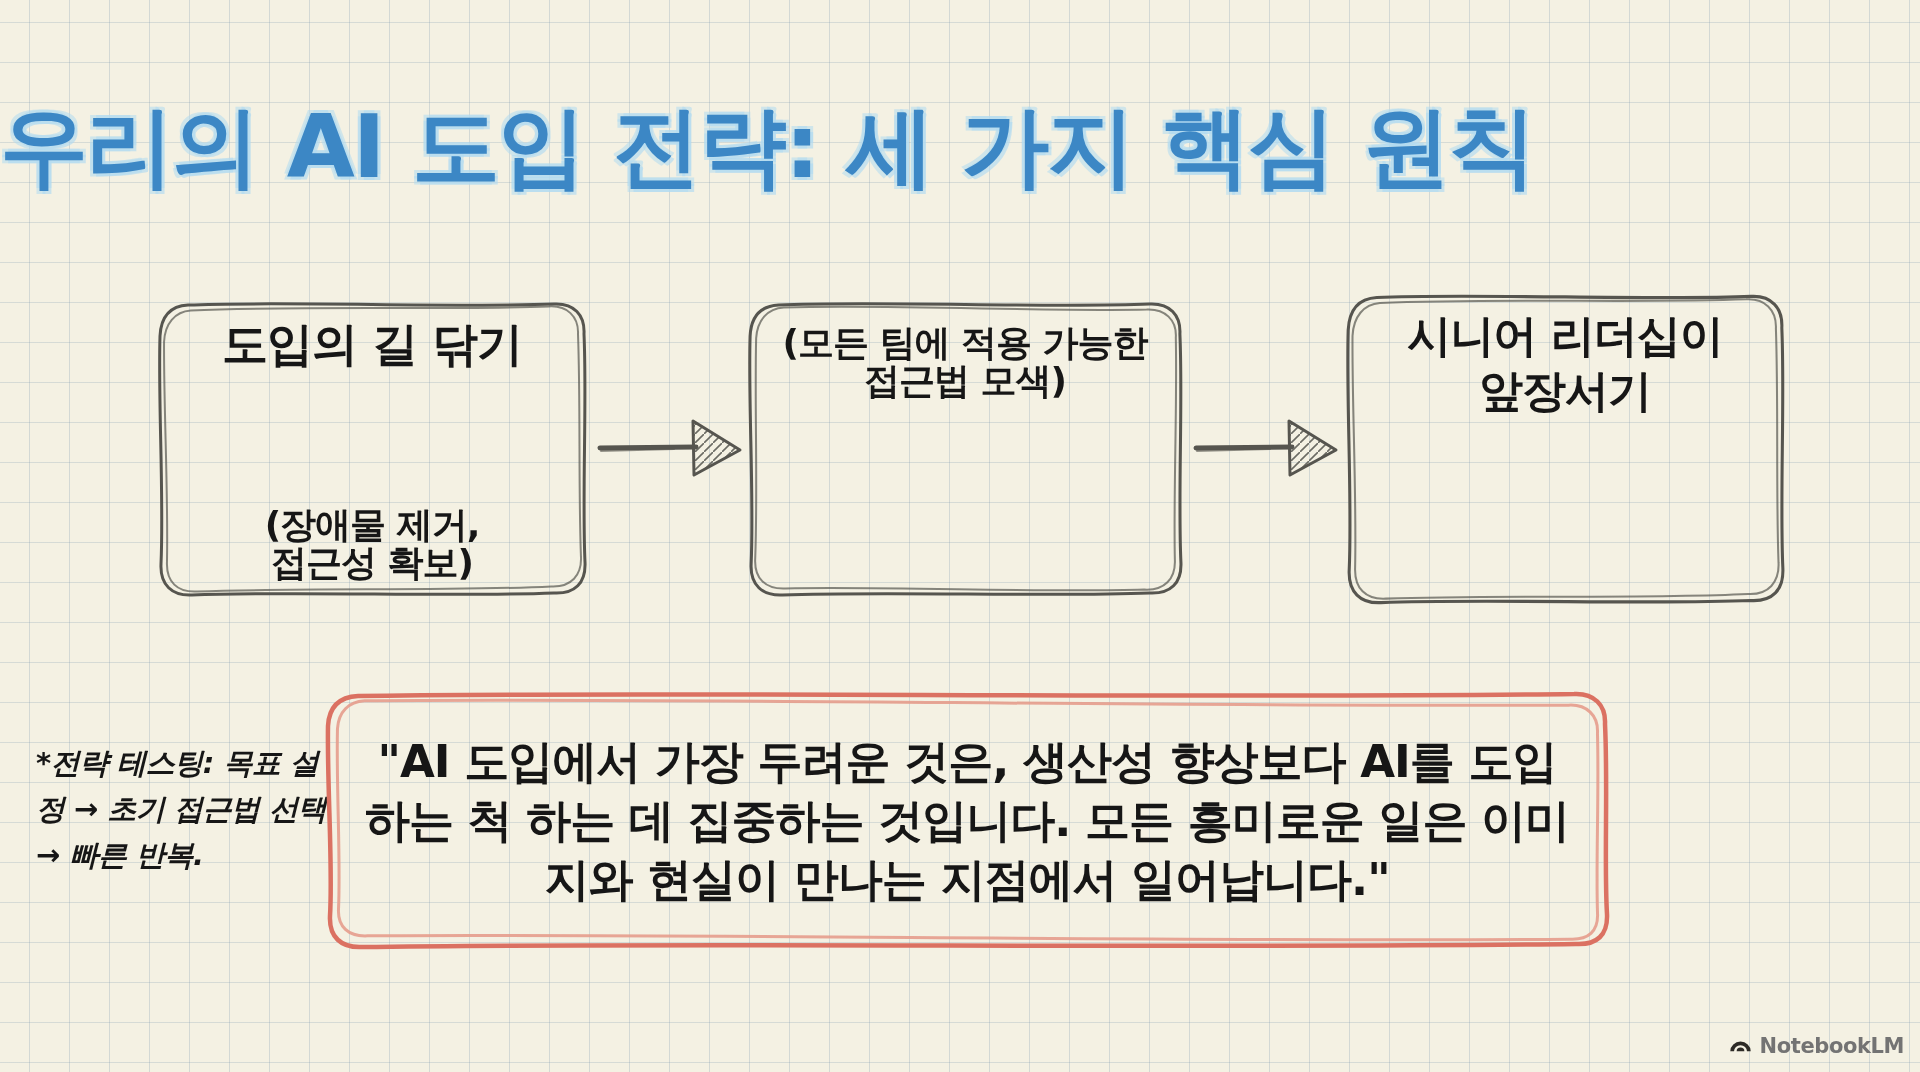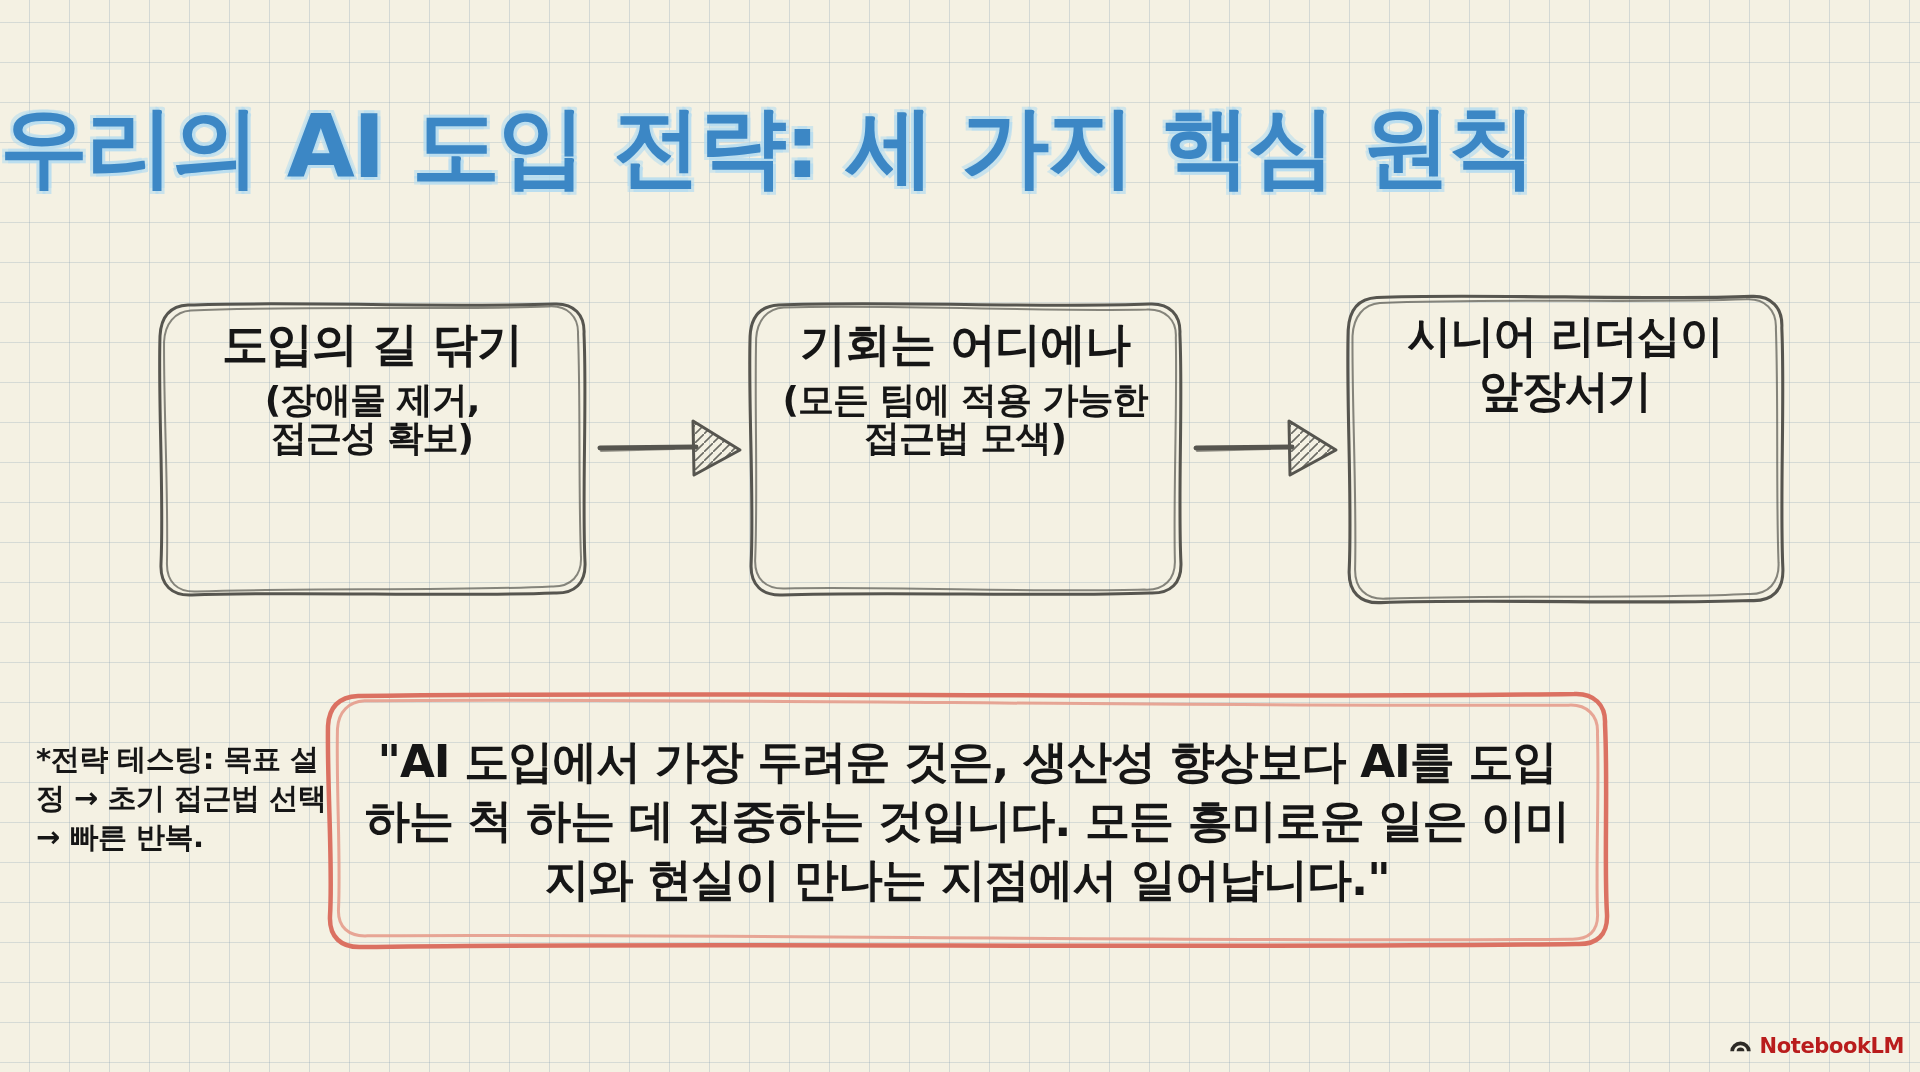--- a/index.html
+++ b/index.html
@@ -38,21 +38,21 @@
       -3px 3px 0 rgba(176,218,241,0.55),
       3px -3px 0 rgba(176,218,241,0.55),
       -3px -3px 0 rgba(176,218,241,0.55);
     white-space: nowrap;
   }
   .box {
     position: absolute;
     display: flex;
     flex-direction: column;
     align-items: center;
-    justify-content: flex-start;
+    justify-content: space-between;
     text-align: center;
     padding: 20px 26px;
   }
   .box .frame, .quote-box .frame {
     position: absolute;
     inset: 0;
     width: 100%;
     height: 100%;
     pointer-events: none;
   }
@@ -83,21 +83,22 @@
     position: absolute;
     width: 148px; height: 64px;
   }
   .arrow-1 { left: 596px; top: 416px; }
   .arrow-2 { left: 1192px; top: 416px; }
   .footnote {
     position: absolute;
     left: 36px; top: 740px; width: 292px;
     font-size: 29px;
     font-weight: 700;
-    line-height: 39px;
+    font-style: italic;
+    line-height: 46px;
     letter-spacing: -0.5px;
     word-break: break-all;
   }
   .quote-box {
     position: absolute;
     left: 318px; top: 686px; width: 1298px; height: 268px;
     display: flex;
     align-items: center;
     justify-content: center;
   }
@@ -109,21 +110,21 @@
     line-height: 59px;
     letter-spacing: -1px;
     text-align: center;
   }
   .brand {
     position: absolute;
     right: 16px; top: 1033px;
     display: flex;
     align-items: center;
     gap: 7px;
-    color: #b91c1c;
+    color: #737373;
   }
   .brand-label {
     font-size: 21px;
     font-weight: 700;
     letter-spacing: -0.4px;
   }
 </style>
 </head>
 <body>
 
@@ -148,21 +149,20 @@
   <path class="sketch-stroke" stroke-width="5" d="M 4 32 L 100 31"></path>
   <path class="sketch-stroke" stroke-width="2" opacity="0.6" d="M 5 35 L 78 33"></path>
   <polygon points="97,5 144,34 98,59" fill="url(#hatchA)" stroke="#56554f" stroke-width="3" stroke-linejoin="round"></polygon>
 </svg>
 
 <div class="box box-2">
   <svg class="frame" viewBox="0 0 440 306" preserveAspectRatio="none" aria-hidden="true">
     <path class="sketch-stroke" stroke-width="3" d="M 36 9 C 130 5, 310 12, 402 8 C 422 7, 433 19, 432 38 C 435 105, 430 200, 433 266 C 434 287, 423 298, 402 297 C 305 301, 140 295, 40 299 C 20 300, 8 289, 9 268 C 12 200, 6 105, 8 40 C 9 20, 18 10, 36 9 Z"></path>
     <path class="sketch-stroke" stroke-width="2" opacity="0.7" transform="rotate(0.5 220 153)" d="M 40 13 C 150 9, 300 15, 398 12 C 416 11, 428 22, 427 40 C 429 110, 426 195, 428 262 C 429 281, 418 293, 398 292 C 300 296, 150 291, 44 294 C 24 295, 13 284, 14 264 C 16 195, 12 110, 13 44 C 14 26, 24 14, 40 13 Z"></path>
   </svg>
-  <div class="box-heading">기회는 어디에나</div>
   <div class="box-sub">(모든 팀에 적용 가능한
 접근법 모색)</div>
 </div>
 
 <svg class="flow-arrow arrow-2" viewBox="0 0 148 64" aria-hidden="true">
   <defs>
     <pattern id="hatchB" patternUnits="userSpaceOnUse" width="9" height="9">
       <path d="M0 9 L9 0" stroke="#6b6b64" stroke-width="1.6"></path>
     </pattern>
   </defs>

